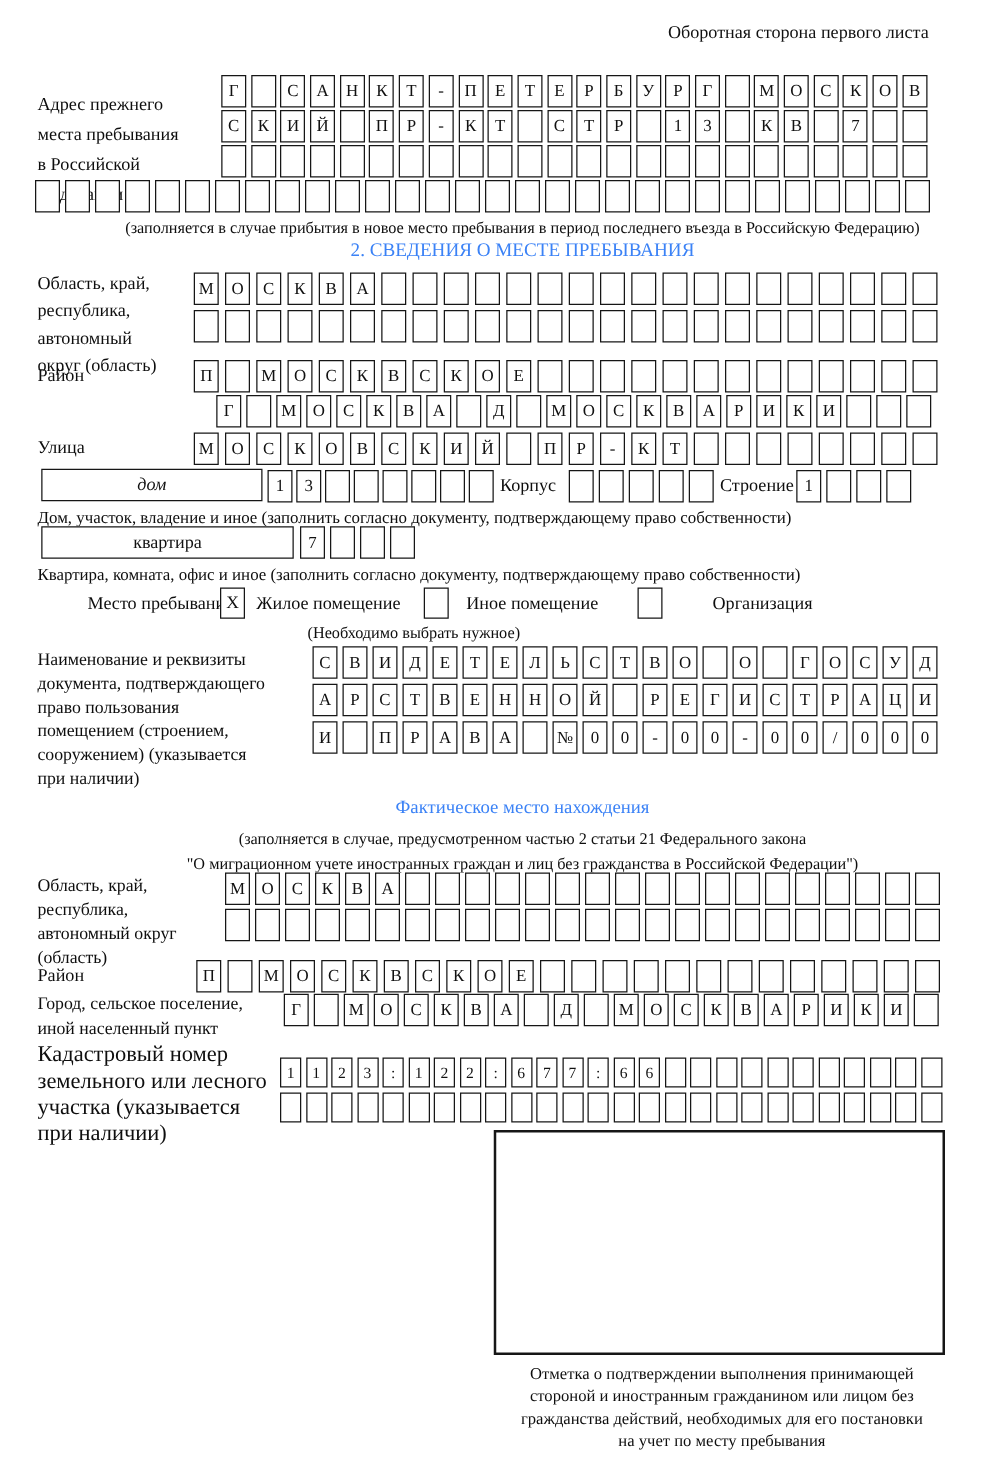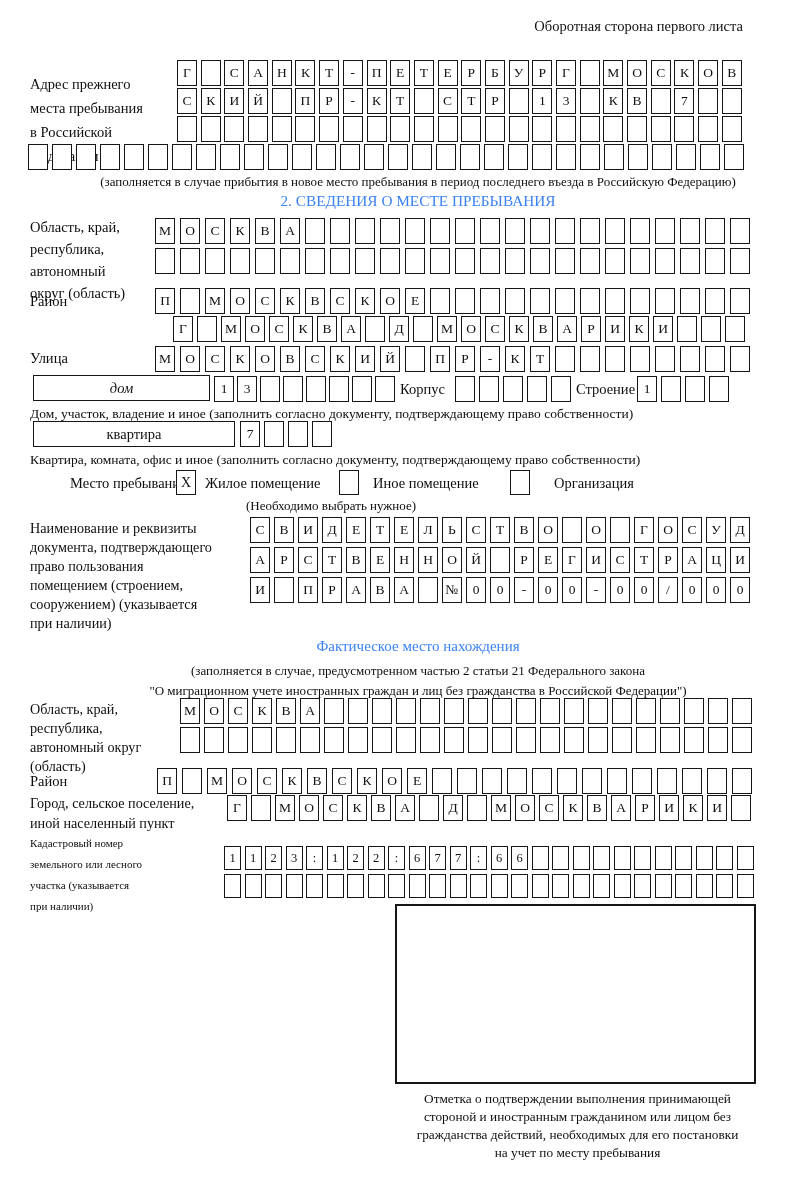--- a/index.html
+++ b/index.html
@@ -321,21 +321,21 @@
       <div class="cell"></div>
     </div>
   <div class="note" style="left:30px;top:452px;font-size:13.5px;">Квартира, комната, офис и иное (заполнить согласно документу, подтверждающему право собственности)</div>
 
   <div class="lbl" style="left:30px;top:473px;margin-left:40px;">Место пребывания:</div>
   <div class="cb" style="left:176px;top:470px;">X</div>
   <div class="lbl" style="left:205px;top:473px;">Жилое помещение</div>
   <div class="cb" style="left:339px;top:470px;"></div>
   <div class="lbl" style="left:373px;top:473px;">Иное помещение</div>
   <div class="cb" style="left:510px;top:470px;"></div>
-  <div class="lbl" style="left:554px;top:473px;">Организация</div>
+  <div class="lbl" style="left:570px;top:473px;">Организация</div>
   <div class="note" style="left:246px;top:498px;">(Необходимо выбрать нужное)</div>
 
   <div class="lbl" style="left:30px;top:519px;line-height:19px;font-size:14.2px;">Наименование и реквизиты
 документа, подтверждающего
 право пользования
 помещением (строением,
 сооружением) (указывается
 при наличии)</div>
   <div class="cells" style="left:250px;top:517px;gap:4px;">
       <div class="cell">С</div>
@@ -516,21 +516,21 @@
       <div class="cell">К</div>
       <div class="cell">В</div>
       <div class="cell">А</div>
       <div class="cell">Р</div>
       <div class="cell">И</div>
       <div class="cell">К</div>
       <div class="cell">И</div>
       <div class="cell"></div>
     </div>
 
-  <div class="lbl" style="left:30px;top:833px;line-height:21px;font-size:11px;">Кадастровый номер
+  <div class="lbl" style="left:30px;top:833px;line-height:21px;font-size:18px;">Кадастровый номер
 земельного или лесного
 участка (указывается
 при наличии)</div>
   <div class="cells small" style="left:224px;top:846px;gap:3.5px;">
       <div class="cell">1</div>
       <div class="cell">1</div>
       <div class="cell">2</div>
       <div class="cell">3</div>
       <div class="cell">:</div>
       <div class="cell">1</div>

